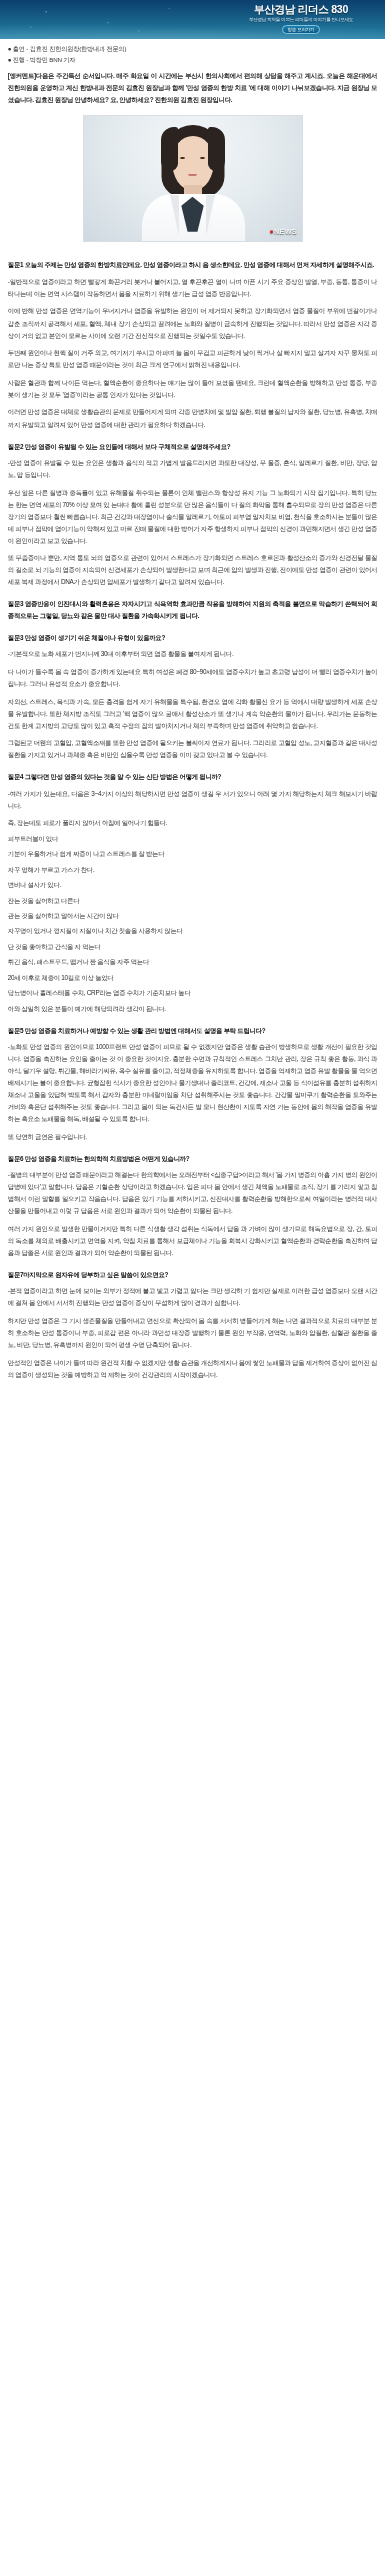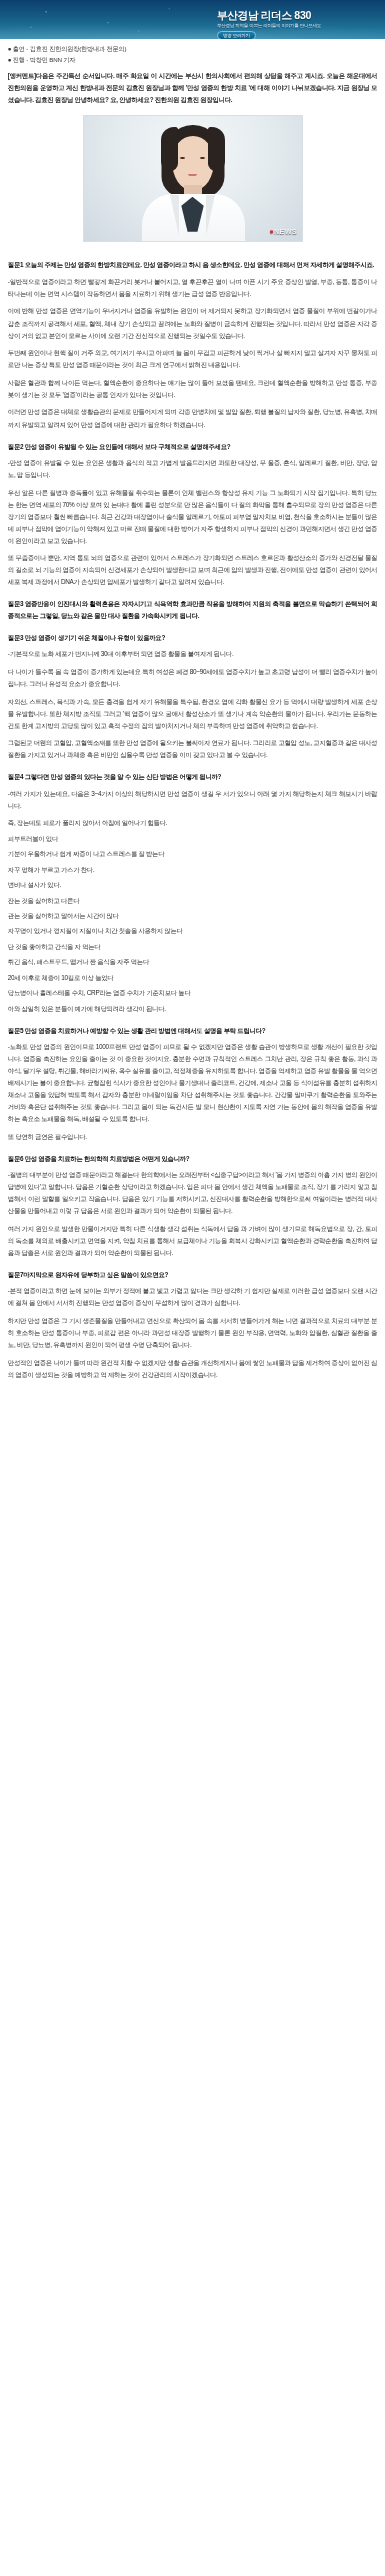--- a/index.html
+++ b/index.html
@@ -43,22 +43,22 @@
       radial-gradient(circle at 12% 30%, rgba(255,255,255,0.25) 0 0.8px, rgba(255,255,255,0) 1.1px),
       radial-gradient(circle at 28% 58%, rgba(255,255,255,0.20) 0 0.8px, rgba(255,255,255,0) 1.1px),
       radial-gradient(circle at 44% 22%, rgba(255,255,255,0.18) 0 0.7px, rgba(255,255,255,0) 1.1px),
       radial-gradient(circle at 8% 70%, rgba(255,255,255,0.16) 0 0.7px, rgba(255,255,255,0) 1.1px),
       radial-gradient(circle at 36% 80%, rgba(255,255,255,0.14) 0 0.7px, rgba(255,255,255,0) 1.1px);
   }
   .banner-right {
     position: absolute;
     top: 0; right: 0;
     width: 168px; height: 39px;
-    text-align: left;
-    padding-top: 10px;
+    text-align: center;
+    padding-top: 4px;
   }
   .banner-title {
     color: #ffffff;
     font-size: 10.6px;
     font-weight: bold;
     letter-spacing: -0.3px;
     text-shadow: 0 0.6px 1.1px rgba(0,0,0,0.45);
     line-height: 1.1;
   }
   .banner-sub {

